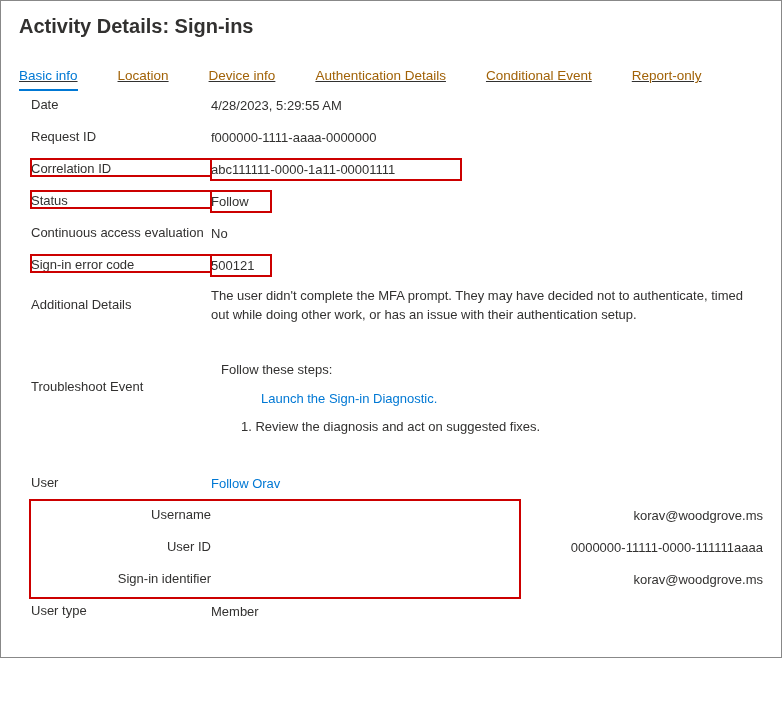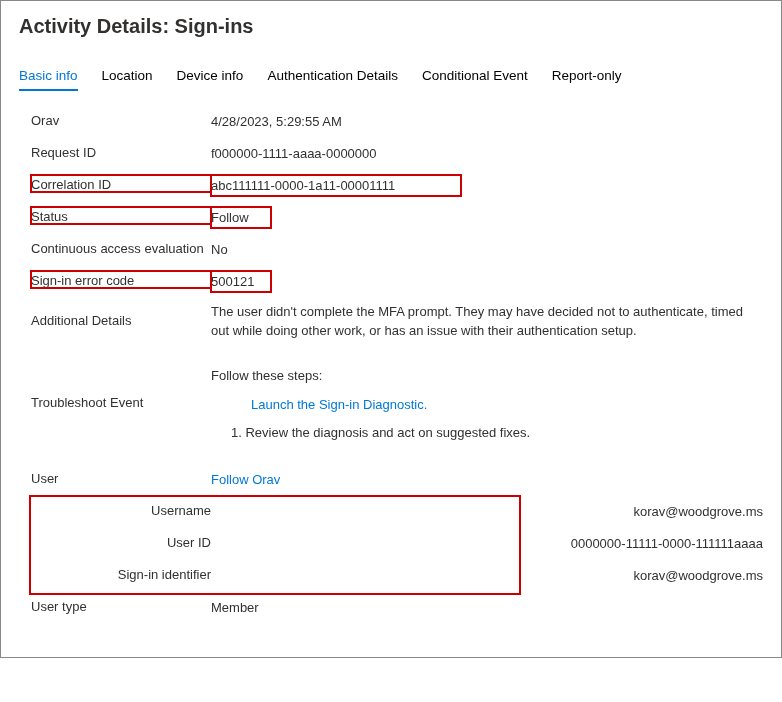--- a/index.html
+++ b/index.html
@@ -17,27 +17,27 @@
     padding: 10px 18px 18px 18px;
     position: relative;
   }
   .page-title {
     font-size: 20px;
     font-weight: 600;
     margin: 4px 0 26px 0;
   }
   .tabs {
     display: flex;
-    gap: 24px;
+    gap: 40px;
     border-bottom: 0 solid transparent;
-    margin-bottom: 16px;
+    text-decoration: underline;
   }
   .tab {
     font-size: 13.5px;
-    color: #000000;
+    color: #a16207;
     padding: 4px 0 6px 0;
     cursor: pointer;
     border-bottom: 2px solid transparent;
   }
   .tab.active {
     color: #0078d4;
     border-bottom: 2px solid #0078d4;
     font-weight: 400;
   }
   .details {
@@ -70,21 +70,21 @@
   }
   .block-highlight::before{
     content:"";
     position:absolute;
     left:-2px; right:33%;
     top:-2px; bottom:-2px;
     border:2px solid #cc0000;
     pointer-events:none;
   }
   .troubleshoot-steps {
-    margin: 0;
+    margin: 10px;
     padding-left: 0;
   }
   .troubleshoot-steps .step1 {
     margin: 0 0 10px 0;
   }
   .troubleshoot-steps .step2 {
     margin: 0 0 10px 40px;
   }
   .troubleshoot-steps .step3 {
     margin: 0 0 0 20px;
@@ -103,21 +103,21 @@
     <div class="tab">Location</div>
     <div class="tab">Device info</div>
     <div class="tab">Authentication Details</div>
     <div class="tab">Conditional Event</div>
     <div class="tab">Report-only</div>
   </div>
 
   <div class="details">
 
     <div class="row">
-      <div class="label">Orav</div>
+      <div class="label">Date</div>
       <div class="value">4/28/2023, 5:29:55 AM</div>
     </div>
 
     <div class="row">
       <div class="label">Request ID</div>
       <div class="value">f000000-1111-aaaa-0000000</div>
     </div>
 
     <div class="row hl-left hl-right">
       <div class="label">Correlation ID</div>

